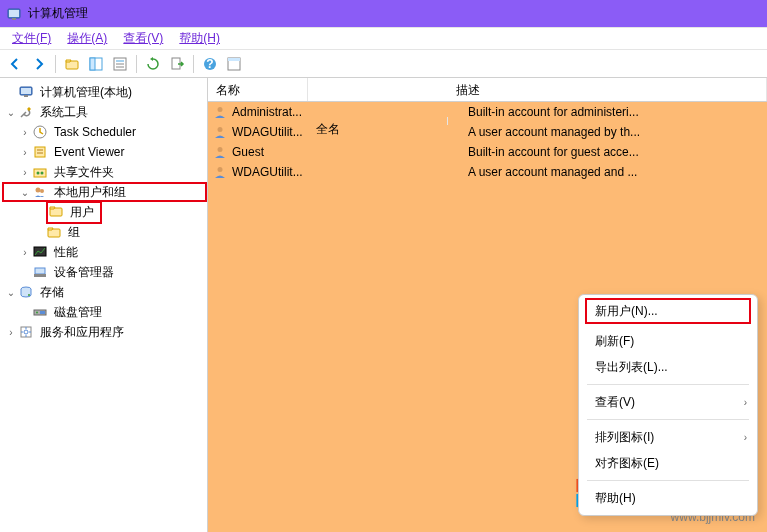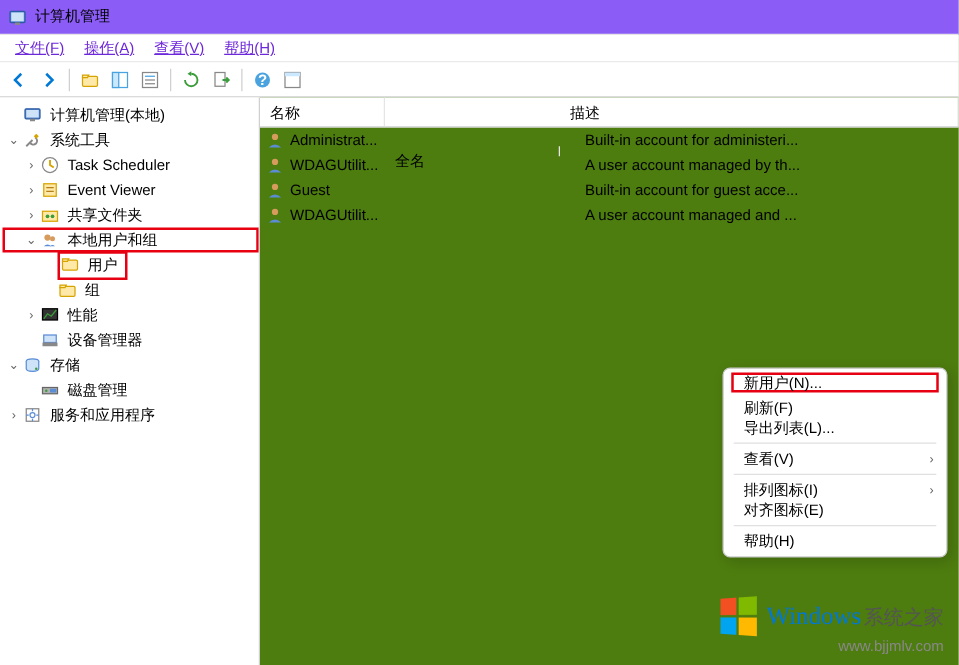--- a/index.html
+++ b/index.html
@@ -11,21 +11,21 @@
     
     .menubar { height: 22px; display: flex; align-items: center; padding-left: 4px; background: #fff; border-bottom: 1px solid #e5e5e5; }
     .menu-item { padding: 2px 8px; cursor: default; color: #6d28d9; text-decoration: underline; }
     
     .toolbar { height: 28px; display: flex; align-items: center; padding-left: 4px; background: #fff; border-bottom: 1px solid #d0d0d0; gap: 2px; }
     .tb-btn { width: 22px; height: 22px; display: flex; align-items: center; justify-content: center; cursor: default; }
     .tb-sep { width: 1px; height: 18px; background: #d0d0d0; margin: 0 3px; }
     
     .content { display: flex; height: calc(100% - 78px); }
     .tree-pane { width: 208px; border-right: 1px solid #d0d0d0; padding: 4px 0 0 4px; overflow: auto; background: #fff; }
-    .list-pane { flex: 1; background: #4d7c0f; position: relative; }
+    .list-pane { flex: 1; background: #fdba74; position: relative; }
     
     .tree-item { display: flex; align-items: center; height: 20px; padding-left: 0; cursor: default; white-space: nowrap; }
     .tree-expander { width: 14px; height: 14px; display: inline-flex; align-items: center; justify-content: center; cursor: pointer; color: #666; font-size: 10px;}
     .tree-expander-blank { width: 14px; display: inline-block; }
     .tree-icon { width: 16px; height: 16px; margin-right: 4px; display: inline-flex; align-items: center; justify-content: center; }
     .tree-label { color: #000; padding: 1px 2px; }
     
     .indent-0 { padding-left: 0px; }
     .indent-1 { padding-left: 14px; }
     .indent-2 { padding-left: 28px; }
@@ -38,21 +38,21 @@
     .col-fullname { width: 140px; margin-top: 39px; }
     .col-desc { flex: 1; }
     
     .list-row { height: 20px; display: flex; align-items: center; padding-left: 4px; }
     .row-icon { width: 16px; height: 16px; margin-right: 4px; display: inline-flex; align-items: center; justify-content: center; }
     .cell-name { width: 96px; overflow: hidden; text-overflow: ellipsis; white-space: nowrap; }
     .cell-fullname { width: 140px; }
     .cell-desc { flex: 1; overflow: hidden; text-overflow: ellipsis; white-space: nowrap; }
     
     .context-menu { position: absolute; left: 370px; top: 216px; width: 180px; background: #fff; border: 1px solid #ccc; border-radius: 6px; box-shadow: 3px 3px 10px rgba(0,0,0,0.15); padding: 4px 0; z-index: 100; }
-    .ctx-item { height: 16px; display: flex; align-items: center; padding: 0 16px; cursor: default; position: relative; }
+    .ctx-item { height: 26px; display: flex; align-items: center; padding: 0 16px; cursor: default; position: relative; }
     .ctx-sep { height: 1px; background: #e0e0e0; margin: 4px 8px; }
     .ctx-arrow { position: absolute; right: 10px; color: #666; font-size: 10px;}
     .ctx-hl { border: 2px solid #e60012; margin: -1px 6px 4px 6px; padding: 0 8px; }
     
     .watermark { position: absolute; bottom: 8px; right: 12px; display: flex; flex-direction: column; align-items: flex-end; z-index: 50; }
     .watermark-main { display: flex; align-items: center; gap: 8px; }
     .win-logo { display: grid; grid-template-columns: 14px 14px; grid-template-rows: 14px 14px; gap: 2px; transform: perspective(60px) rotateY(-15deg); }
     .win-logo span { display: block; }
     .win-logo span:nth-child(1) { background: #f25022; }
     .win-logo span:nth-child(2) { background: #7fba00; }

